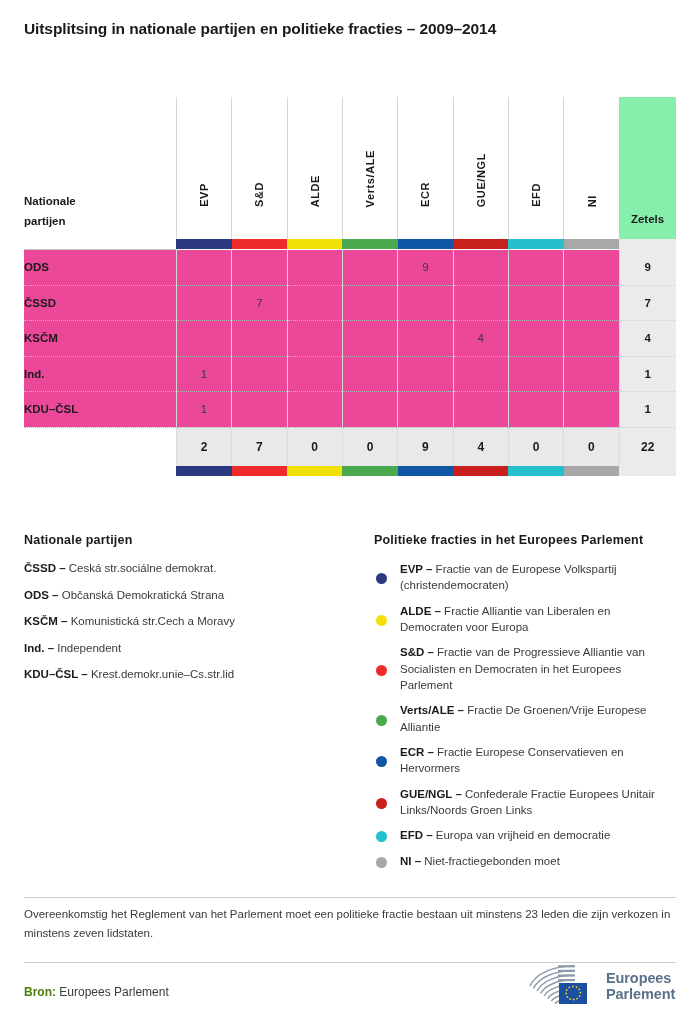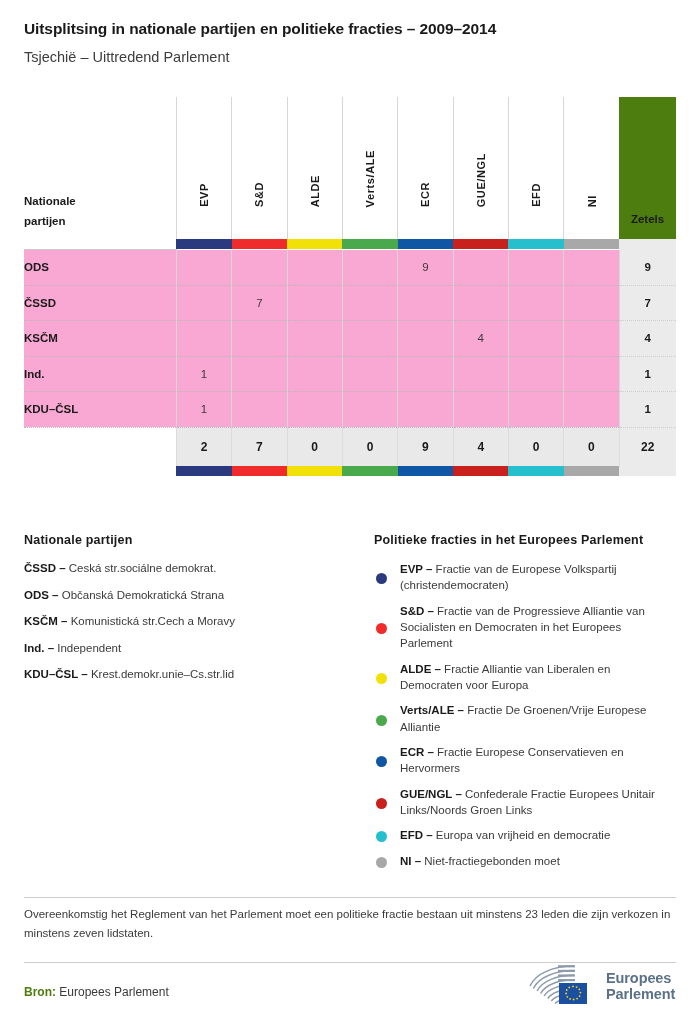--- a/index.html
+++ b/index.html
@@ -102,21 +102,21 @@
   }
   .hdr-party span { display: block; width: 52px; }
 
   .hdr-total {
     height: 128px;
     vertical-align: bottom;
     padding: 0 0 14px 0;
     text-align: center;
     font-size: 11.5px;
     font-weight: bold;
-    background: #4d7c0f;
+    background: #86efac;
     color: #1a1a1a;
   }
 
   
   tr.strip-row td { padding: 0; height: 10px; border: 0; }
   tr.strip-row td.strip { height: 10px; }
   tr.strip-row td.strip div { height: 10px; width: 100%; }
   tr.strip-row td.party-blank {
     border-bottom: 1px solid #c9c9c9;
     height: 10px;
@@ -125,21 +125,21 @@
 
   
   tr.data-row td {
     height: 34.5px;
     font-size: 11.5px;
     text-align: center;
     color: #3a3a3a;
     border-left: 1px solid #d6d6d6;
     border-bottom: 1px dotted #b9b9b9;
     padding: 0;
-    background: #f9a8d4;
+    background: #ec4899;
   }
   tr.data-row td.rowlabel {
     text-align: left;
     font-weight: bold;
     font-size: 11.5px;
     color: #1a1a1a;
     padding-left: 0;
     border-left: 0;
     border-bottom: 1px dotted #b9b9b9;
   }
@@ -278,21 +278,20 @@
     letter-spacing: -0.1px;
   }
 </style>
 </head>
 <body>
 
 <div class="page">
 
   <div class="titles">
     <h1 class="main-title">Uitsplitsing in nationale partijen en politieke fracties – 2009–2014</h1>
-    <h2 class="sub-title">Tsjechië – Uittredend Parlement</h2>
   </div>
 
   <div class="table-wrap">
     <table class="seats">
       <colgroup>
         <col class="party-col">
         <col class="grp-col">
           <col class="grp-col">
           <col class="grp-col">
           <col class="grp-col">
@@ -514,31 +513,31 @@
       <div class="legend-title">Politieke fracties in het Europees Parlement</div>
 
       <div class="pg-item">
         <span class="dot" style="background-color: rgb(43, 58, 127);"></span>
         <span class="pg-text">
           <span class="abbr">EVP –</span>
           <span>Fractie van de Europese Volkspartij (christendemocraten)</span>
         </span>
       </div>
       <div class="pg-item">
+        <span class="dot" style="background-color: rgb(242, 224, 9);"></span>
+        <span class="pg-text">
+          <span class="abbr">ALDE –</span>
+          <span>Fractie Alliantie van Liberalen en Democraten voor Europa</span>
+        </span>
+      </div>
+      <div class="pg-item">
         <span class="dot" style="background-color: rgb(239, 43, 43);"></span>
         <span class="pg-text">
           <span class="abbr">S&amp;D –</span>
           <span>Fractie van de Progressieve Alliantie van Socialisten en Democraten in het Europees Parlement</span>
-        </span>
-      </div>
-      <div class="pg-item">
-        <span class="dot" style="background-color: rgb(242, 224, 9);"></span>
-        <span class="pg-text">
-          <span class="abbr">ALDE –</span>
-          <span>Fractie Alliantie van Liberalen en Democraten voor Europa</span>
         </span>
       </div>
       <div class="pg-item">
         <span class="dot" style="background-color: rgb(75, 169, 77);"></span>
         <span class="pg-text">
           <span class="abbr">Verts/ALE –</span>
           <span>Fractie De Groenen/Vrije Europese Alliantie</span>
         </span>
       </div>
       <div class="pg-item">

